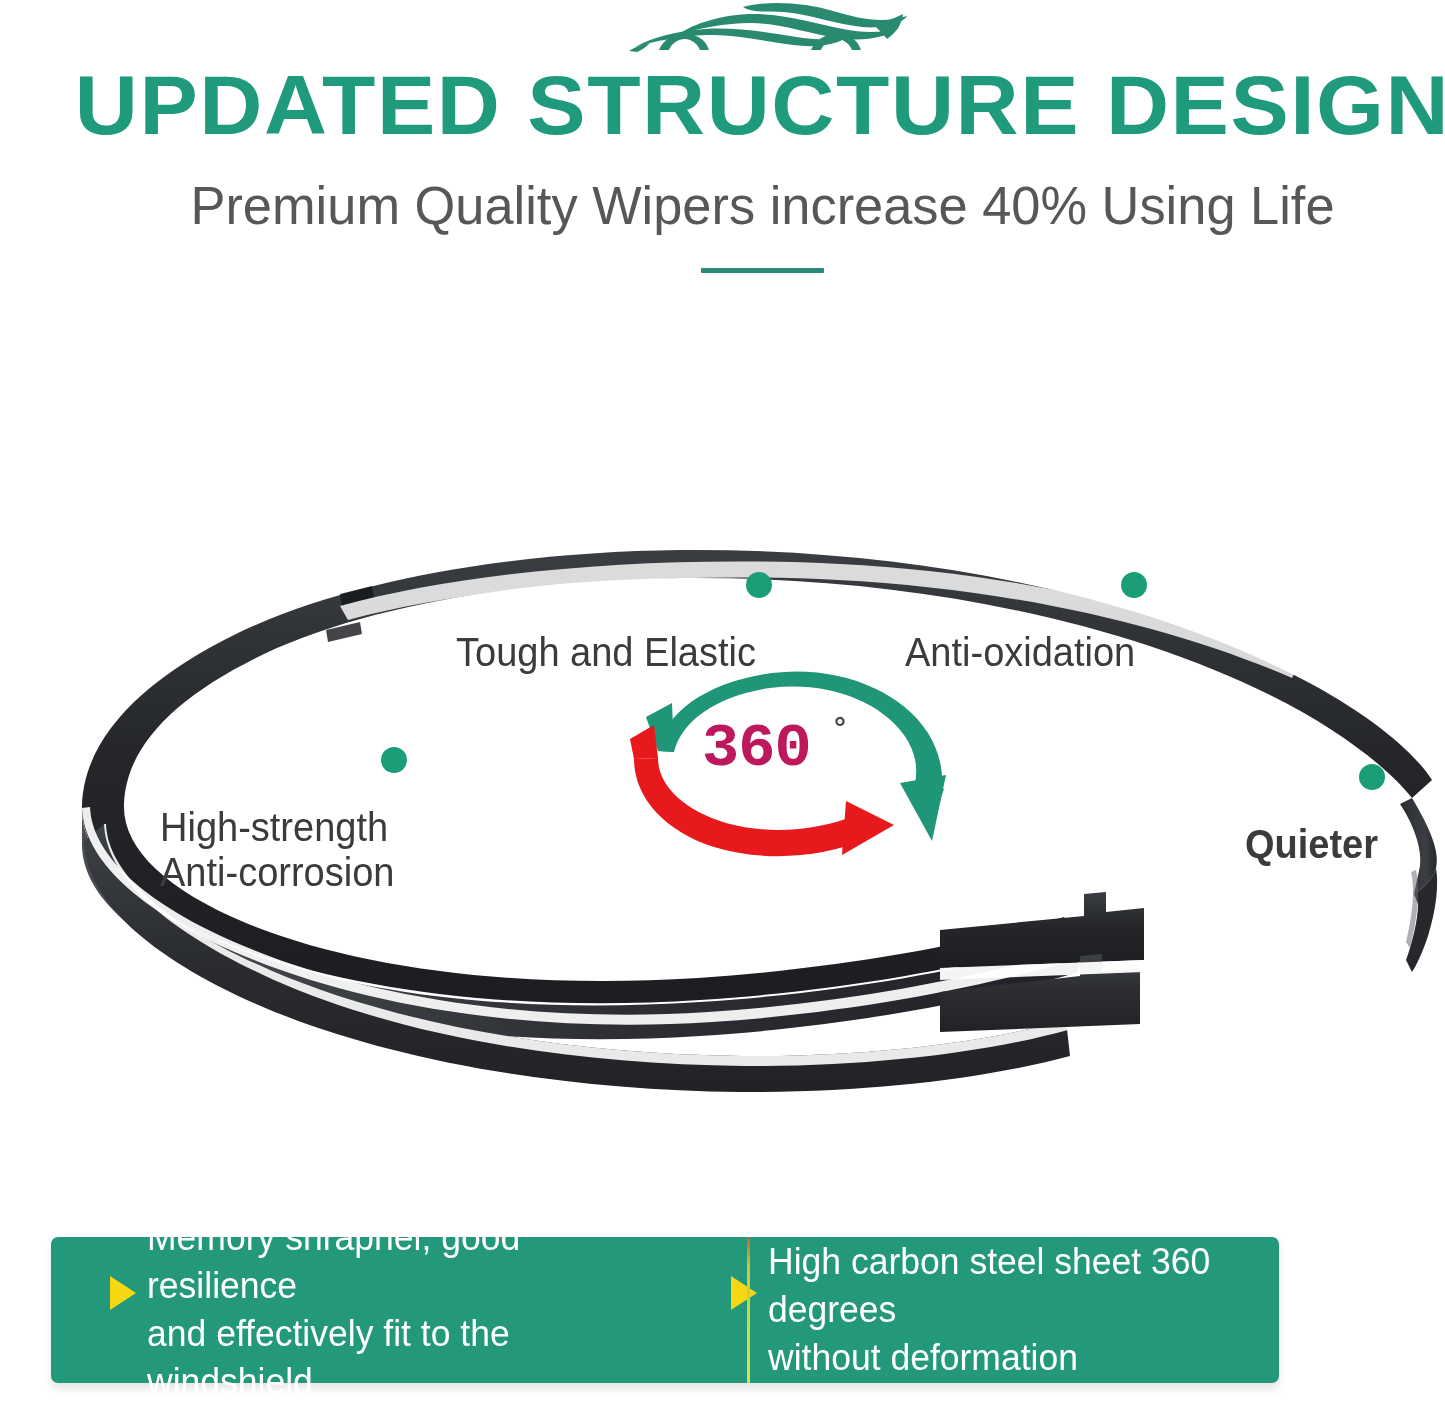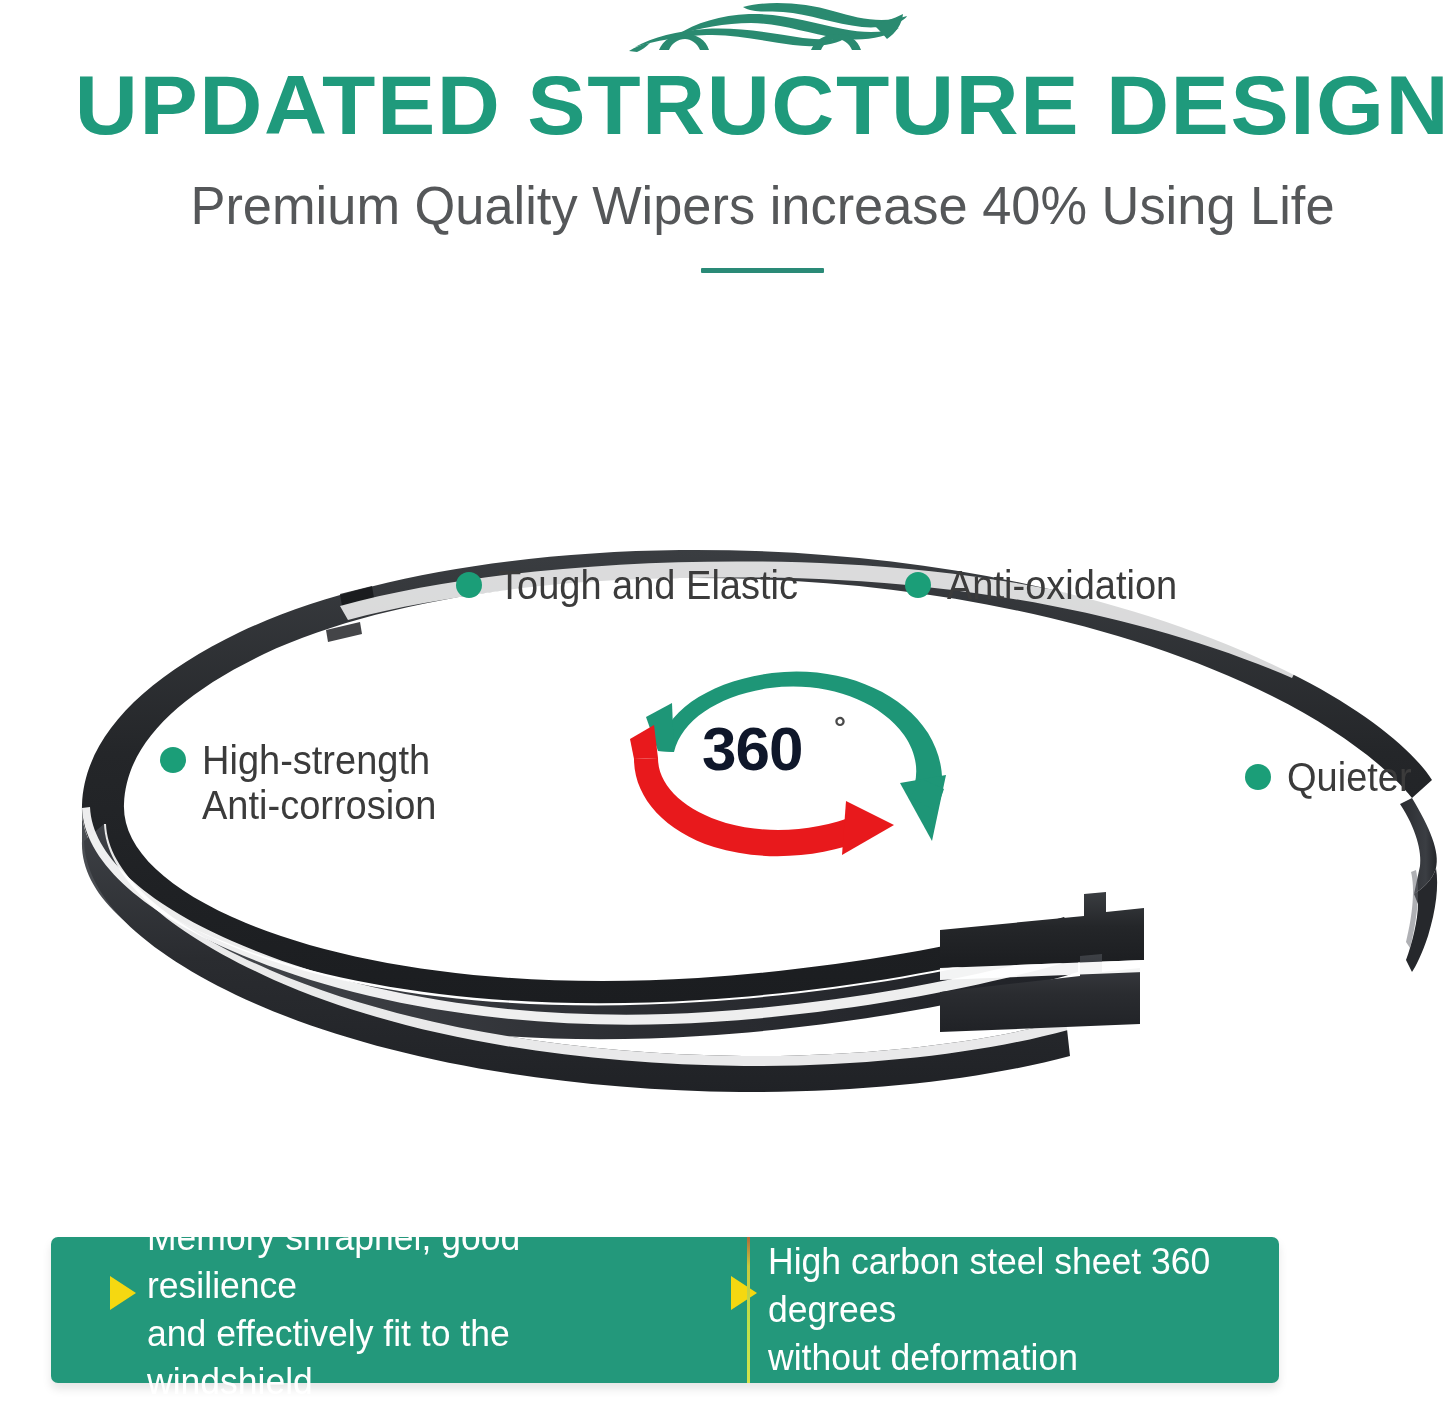--- a/index.html
+++ b/index.html
@@ -77,22 +77,23 @@
     top: 400px;
     width: 1445px;
     height: 740px;
   }
   .product-svg { display: block; width: 1445px; height: 740px; }
 
   
   .feature {
     position: absolute;
     display: flex;
-    align-items: flex-start;
-    gap: 16px;
+    align-items: flex-end;
+    gap: 32px;
+    flex-direction: column;
   }
   .feature .dot {
     width: 26px;
     height: 26px;
     border-radius: 50%;
     background: #1b9e78;
     flex: 0 0 auto;
     margin-top: 9px;
   }
   .feature .txt {
@@ -101,40 +102,40 @@
     line-height: 45px;
     color: #3b3b3b;
     transform: scaleX(0.95);
     transform-origin: left center;
     white-space: pre-line;
   }
 
   .feat-tough      { left: 416px;  top: 563px; }
   .feat-anti-ox    { left: 865px;  top: 563px; }
   .feat-high-str   { left: 120px;  top: 738px; }
-  .feat-quieter    { left: 1205px; top: 755px; }
+  .feat-quieter    { left: 1205px; top: 755px; font-weight: bold; }
 
   
   .badge-360 {
     position: absolute;
     left: 570px;
     top: 655px;
     width: 360px;
     height: 210px;
   }
   .badge-360 svg { display: block; width: 360px; height: 210px; }
   .badge-360 .lbl {
     position: absolute;
     left: 92px;
     top: 63px;
-    font-family: Liberation Sans, sans-serif;
+    font-family: Liberation Mono, monospace;
     font-weight: bold;
     font-size: 62px;
     line-height: 62px;
-    color: #0f172a;
+    color: #be185d;
     letter-spacing: -1px;
   }
   .badge-360 .deg {
     position: absolute;
     left: 224px;
     top: 56px;
     font-family: "Liberation Sans", sans-serif;
     font-weight: bold;
     font-size: 30px;
     color: #4a4a4a;

